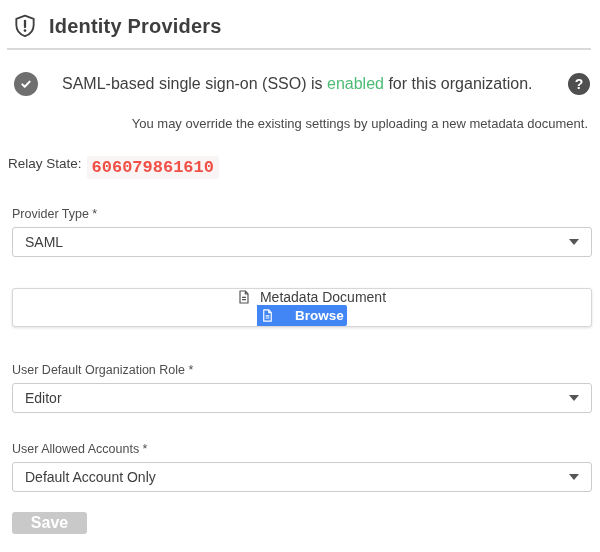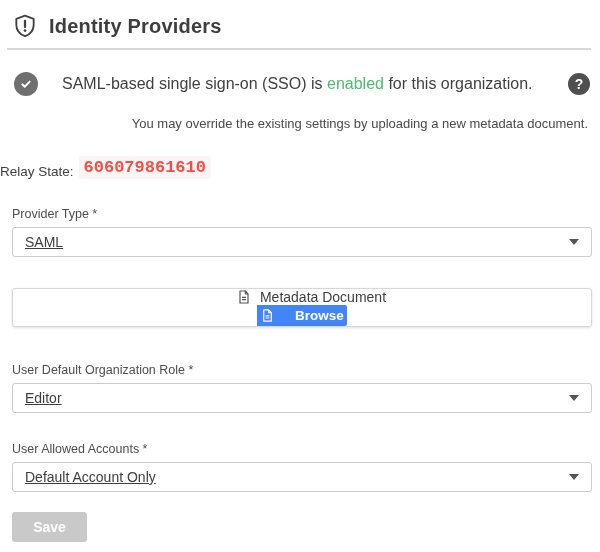--- a/index.html
+++ b/index.html
@@ -26,37 +26,37 @@
     width: 22px; height: 22px; border-radius: 50%; background: #4f4f4f;
     color: #ffffff; font-size: 14px; font-weight: 700;
     display: flex; align-items: center; justify-content: center; cursor: pointer;
     flex: 0 0 22px;
   }
 
   
   .description { margin: 20px 12px 0 12px; font-size: 13px; color: #4a4a4a; text-align: right; }
 
   
-  .relay-row { margin: 25px 12px 0 0; font-size: 13.5px; color: #3f3f3f; display: flex; align-items: flex-end; }
+  .relay-row { margin: 25px 12px 0 8px; font-size: 13.5px; color: #3f3f3f; display: flex; align-items: flex-start; }
   .relay-code {
     font-family: "Liberation Mono", "DejaVu Sans Mono", monospace;
     font-size: 17px; color: #f05046; background: #faf5f5;
     padding: 2px 5px; border-radius: 3px; margin-left: 5px; font-weight: 700;
   }
 
   
   .form-group { margin: 0 8px 0 12px; }
   .fg-provider { margin-top: 28px; }
   .fg-role { margin-top: 36px; }
   .fg-accounts { margin-top: 29px; }
   .field-label { font-size: 12.5px; color: #4e4e4e; margin-bottom: 6px; }
   .select-box {
     height: 30px; border: 1px solid #cccccc; border-radius: 3px; background: #ffffff;
     display: flex; align-items: center; justify-content: space-between;
-    padding: 0 12px; font-size: 14px; color: #3e3e3e; cursor: pointer; text-decoration: underline;
+    padding: 0 12px; font-size: 14px; color: #3e3e3e; cursor: pointer;
   }
   .caret {
     width: 0; height: 0;
     border-left: 5px solid transparent; border-right: 5px solid transparent;
     border-top: 6px solid #555555;
   }
 
   
   .file-row {
     margin: 31px 8px 0 12px; height: 39px;
@@ -70,23 +70,23 @@
   .file-placeholder { font-size: 14px; color: #3f3f3f; }
   .browse-btn {
     height: 100%; width: 90px; background: #4285f4; border: none; cursor: pointer;
     display: flex; align-items: center; justify-content: center; gap: 20px;
     color: #ffffff; font-family: inherit; font-size: 13.5px; font-weight: 700;
     border-radius: 0 2px 2px 0;
   }
 
   
   .save-btn {
-    margin: 20px 0 0 12px; width: 75px; height: 30px;
+    margin: 20px 0 0 12px; width: 75px; height: 22px;
     background: #c9c9c9; color: #ffffff; border: none; border-radius: 3px;
-    font-family: inherit; font-size: 14px; font-weight: 700; cursor: not-allowed;
+    font-family: inherit; font-size: 16px; font-weight: 700; cursor: not-allowed;
   }
 </style>
 </head>
 <body>
 
 
 
 <div class="header">
   <span style="display:flex;">
     <svg viewBox="0 0 24 24" width="26" height="26" fill="none" stroke="#3f3f3f" stroke-width="1.7" stroke-linejoin="round">

